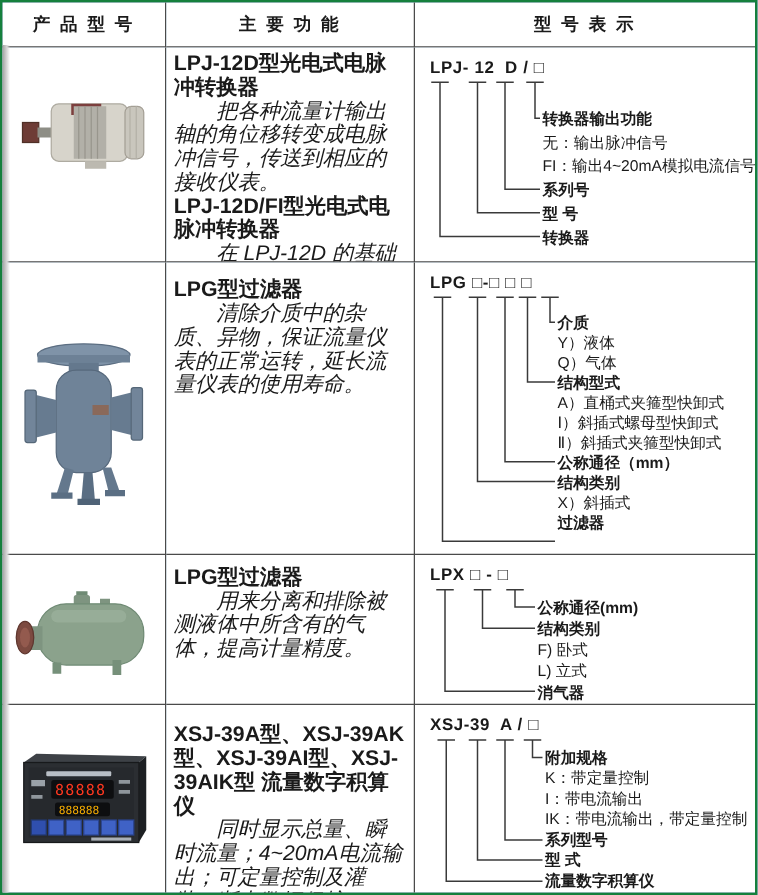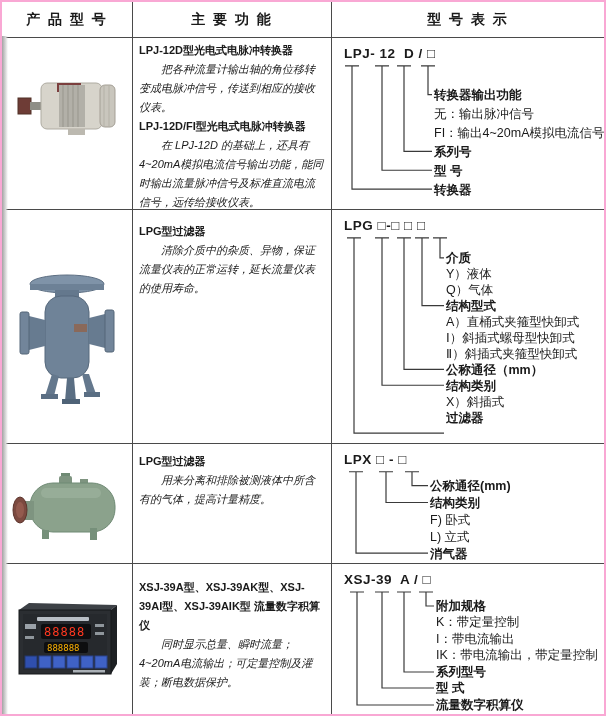--- a/index.html
+++ b/index.html
@@ -1,25 +1,25 @@
 <!DOCTYPE html>
 <html><head>
 <meta charset="utf-8">
 <style>
   html,body{margin:0;padding:0;background:#ffffff;}
   body{font-family:"Liberation Sans","DejaVu Sans",sans-serif;color:#1a1a1a;}
-  .catalog{width:606px;height:716px;box-sizing:border-box;border:2px solid #f9a8d4;
+  .catalog{width:606px;height:716px;box-sizing:border-box;border:2px solid #15803d;
     display:grid;grid-template-columns:131px 199px 1fr;grid-template-rows:36px 172px 234px 120px 1fr;
     background:#0c4a6e;position:relative;}
   .cell{position:relative;box-sizing:border-box;border-right:1px solid #4a4a4a;border-bottom:1px solid #4a4a4a;overflow:hidden;background:#fff;}
   .cell.last-col{border-right:none;}
   .cell.last-row{border-bottom:none;}
   .hcell{display:flex;align-items:center;justify-content:center;font-size:14px;font-weight:bold;letter-spacing:2px;white-space:pre;}
   
-  .fn{padding:3px 6px 0 6px;font-size:11px;line-height:19px;}
+  .fn{padding:3px 6px 0 6px;font-size:17px;line-height:19px;}
   .fn-title{font-weight:bold;}
   .fn-para{text-indent:2em;font-style:italic;}
   
   .photo-cell{display:flex;justify-content:center;align-items:flex-start;}
   
   .diagram{position:absolute;inset:0;}
   .dcode{position:absolute;left:12px;top:8px;font-weight:bold;font-size:13.5px;letter-spacing:.5px;white-space:pre;}
   .dsvg{position:absolute;inset:0;width:100%;height:100%;}
   .dlabels{position:absolute;font-size:12.5px;}
   .dline{display:flex;align-items:center;white-space:nowrap;}

